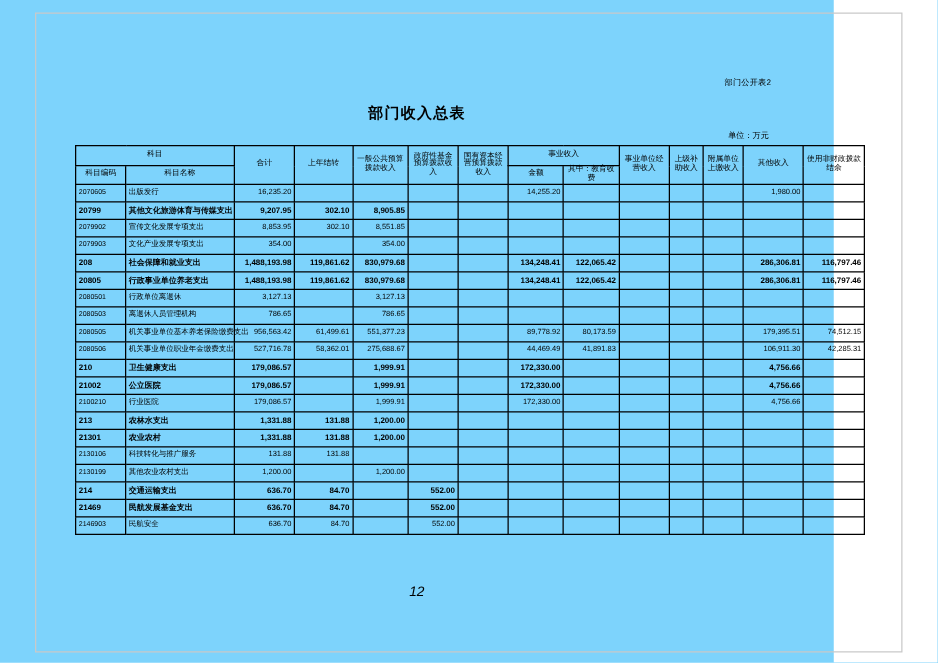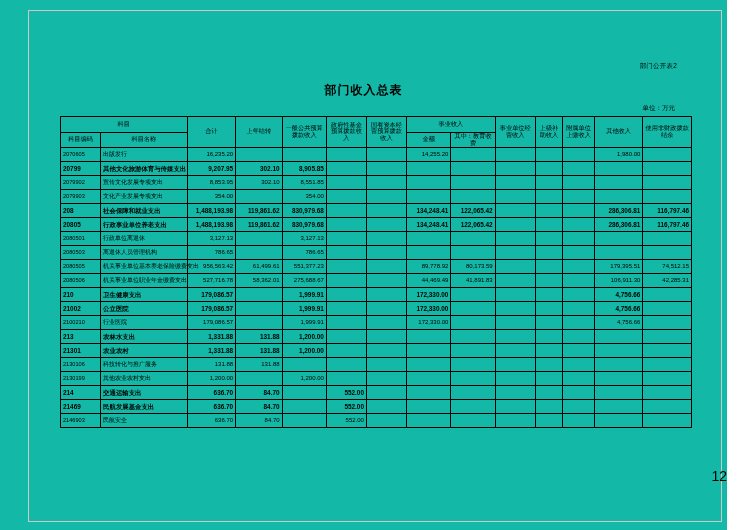--- a/index.html
+++ b/index.html
@@ -9,23 +9,23 @@
   body {
     width: 750px;
     height: 530px;
     background: #ffffff;
     font-family: "Liberation Sans", sans-serif;
     color: #000;
     overflow: hidden;
   }
   .page {
     position: relative;
-    width: 727px;
+    width: 667px;
     height: 530px;
-    background: #14b8a6;
+    background: #7dd3fc;
     box-sizing: border-box;
   }
   .page-border {
     position: absolute;
     left: 28px;
     top: 10px;
     width: 694px;
     height: 512px;
     border: 1px solid #c9c9c9;
     box-sizing: border-box;
@@ -82,22 +82,23 @@
   .c-code { width: 36px; text-align: left; padding-left: 2px; font-size: 5.6px;}
   .c-name { width: 96px; text-align: left; padding-left: 3px; }
   .c-num  { text-align: right; padding-right: 3px; }
   .bold-row td { font-weight: bold; font-size: 6.4px; }
   .hdr-top { height: 16px; }
   .pagenum {
     position: absolute;
     left: 0;
     right: 0;
     top: 468px;
-    text-align: right;
-    font-size: 14px;
+    text-align: center;
+    font-size: 11px;
+    font-style: italic;
   }
   .nowrap { white-space: nowrap; }
 </style>
 </head>
 <body>
 
 <div class="page">
   <div class="page-border"></div>
 
   <div class="corner-label">部门公开表2</div>

